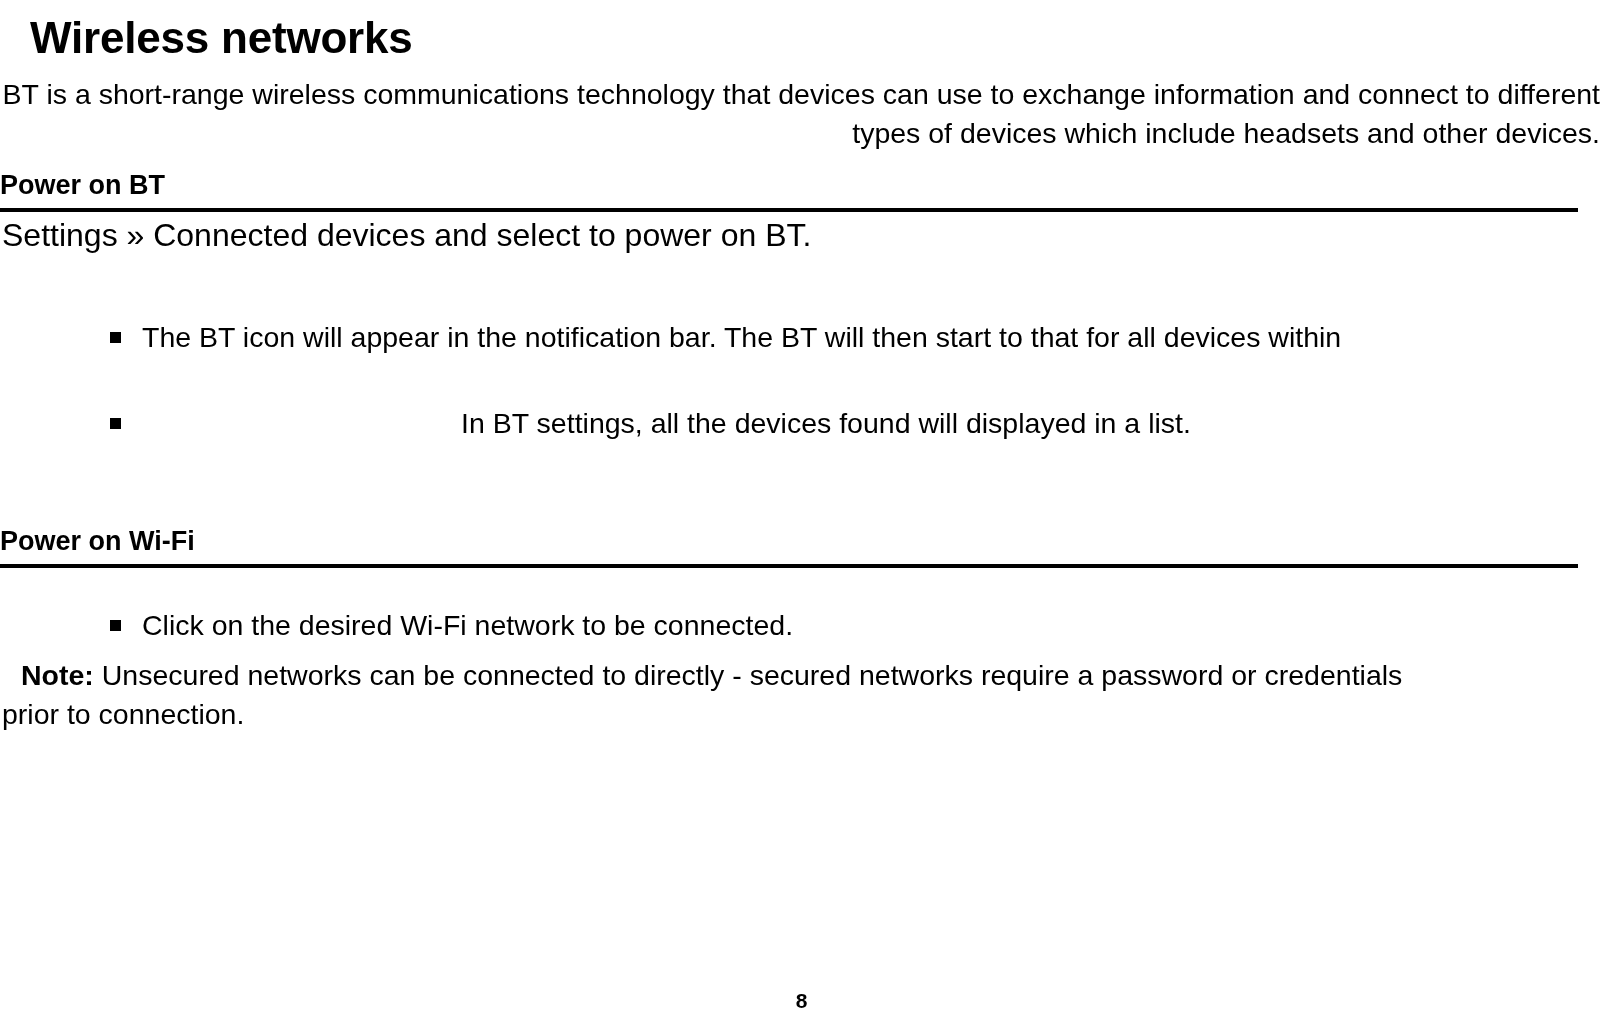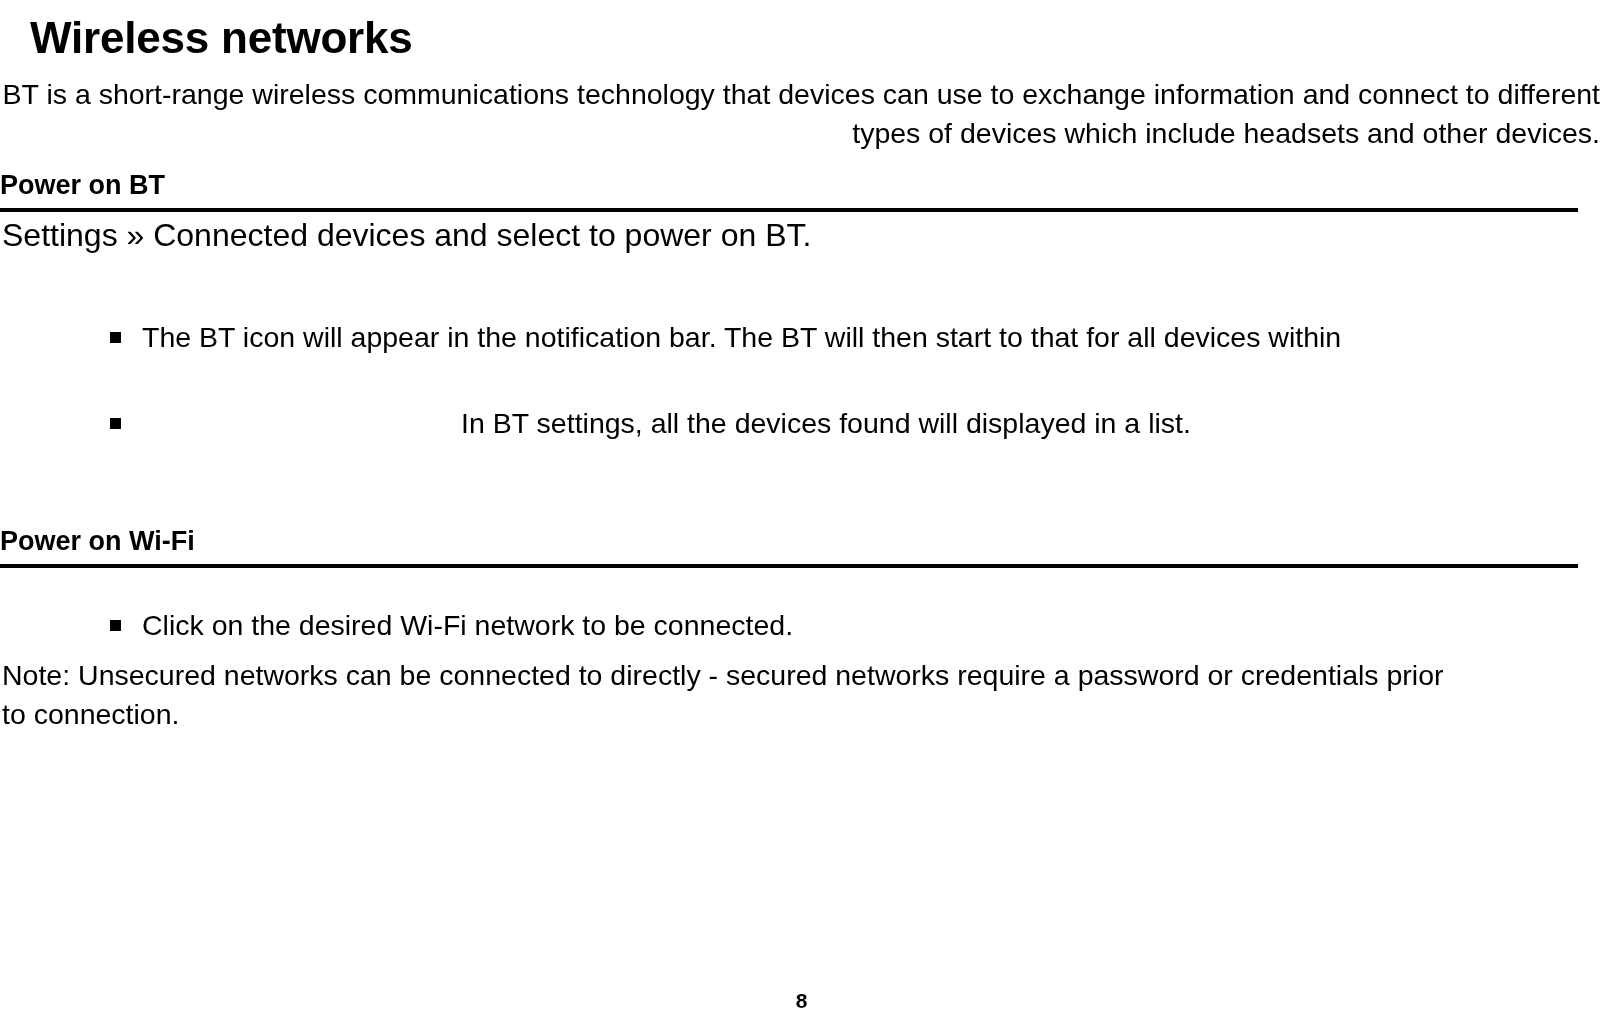--- a/index.html
+++ b/index.html
@@ -130,21 +130,21 @@
   
   .note {
     position: absolute;
     top: 656px;
     left: 2px;
     width: 1460px;
     font-size: 28.5px;
     line-height: 39px;
     margin: 0;
   }
-  .note b { font-weight: normal; }
+  .note b { font-weight: bold; margin-left: 19px; }
 
   
   .page-number {
     position: absolute;
     top: 988px;
     left: 0;
     width: 1603px;
     text-align: center;
     font-size: 21px;
     font-weight: bold;

